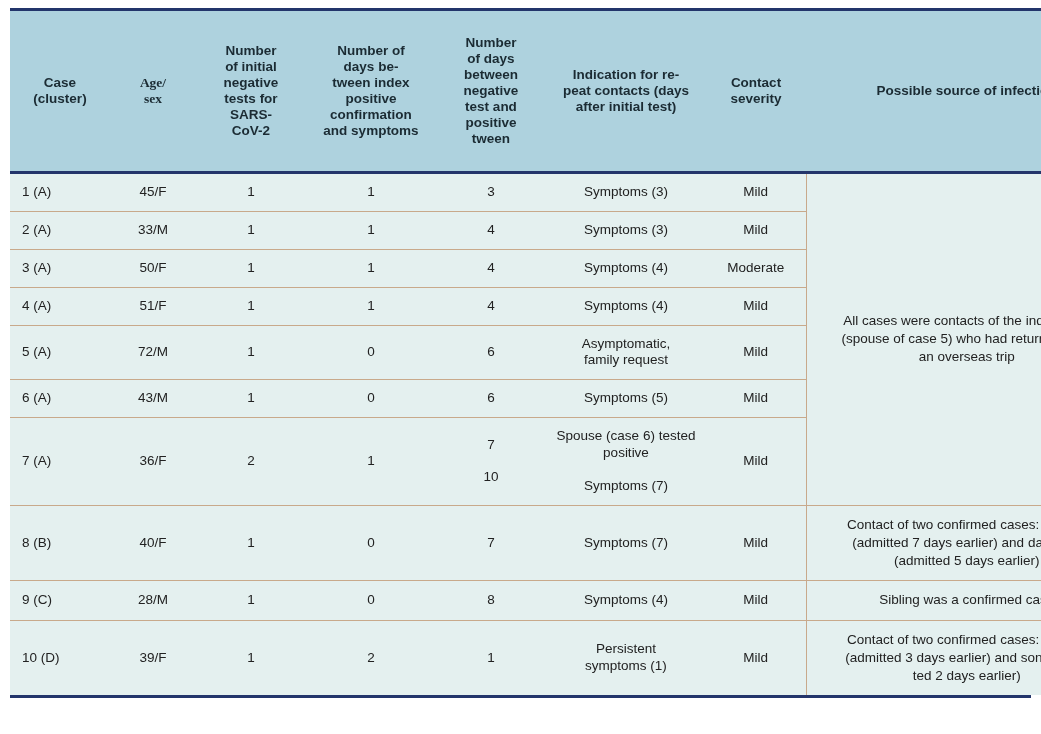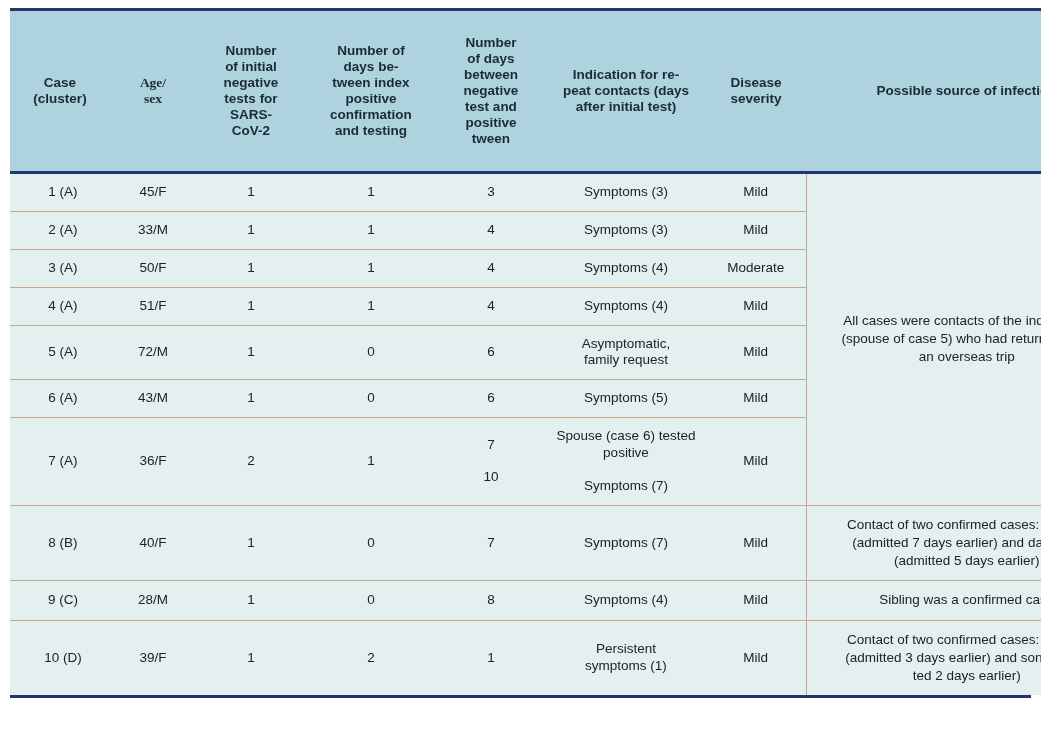--- a/index.html
+++ b/index.html
@@ -46,21 +46,21 @@
     text-align: center;
     vertical-align: middle;
     padding: 10px 6px;
     border-bottom: 1px solid #c8a98b;
     line-height: 1.25;
   }
   tbody tr:last-child td {
     border-bottom: none;
   }
   tbody td.case-col {
-    text-align: center;
+    text-align: left;
     padding-left: 12px;
   }
   tbody td.source-col {
     border-left: 1px solid #c8a98b;
     padding: 10px 14px;
     line-height: 1.35;
   }
   tbody td.nb {
     border-bottom: none;
   }
@@ -110,38 +110,38 @@
           <span class="stack-line">tests for</span>
           <span class="stack-line">SARS-</span>
           <span class="stack-line">CoV-2</span>
         </th>
         <th class="col-between">
           <span class="stack-line">Number of</span>
           <span class="stack-line">days be-</span>
           <span class="stack-line">tween index</span>
           <span class="stack-line">positive</span>
           <span class="stack-line">confirmation</span>
-          <span class="stack-line">and testing</span>
+          <span class="stack-line">and symptoms</span>
         </th>
         <th class="col-days">
           <span class="stack-line">Number</span>
           <span class="stack-line">of days</span>
           <span class="stack-line">between</span>
           <span class="stack-line">negative</span>
           <span class="stack-line">test and</span>
           <span class="stack-line">positive</span>
           <span class="stack-line">tween</span>
         </th>
         <th class="col-indication">
           <span class="stack-line">Indication for re-</span>
           <span class="stack-line">peat contacts (days</span>
           <span class="stack-line">after initial test)</span>
         </th>
         <th class="col-severity">
-          <span class="stack-line">Disease</span>
+          <span class="stack-line">Contact</span>
           <span class="stack-line">severity</span>
         </th>
         <th class="col-source">
           <span class="stack-line">Possible source of infection</span>
         </th>
       </tr>
     </thead>
     <tbody>
 
       <tr>

